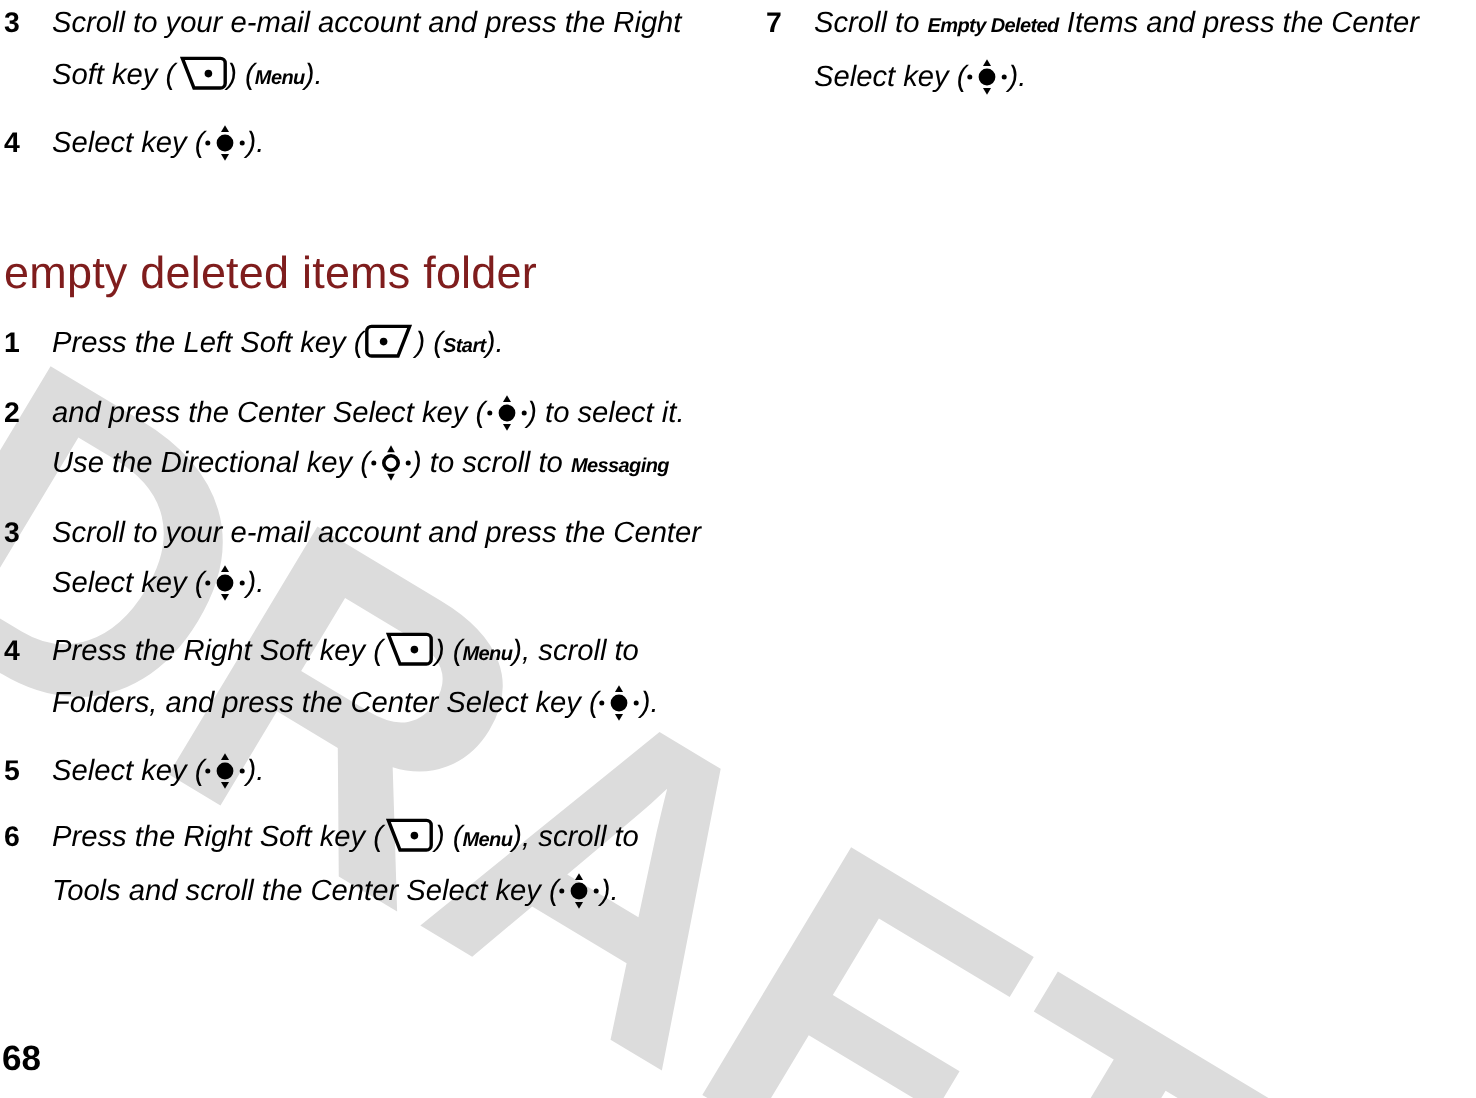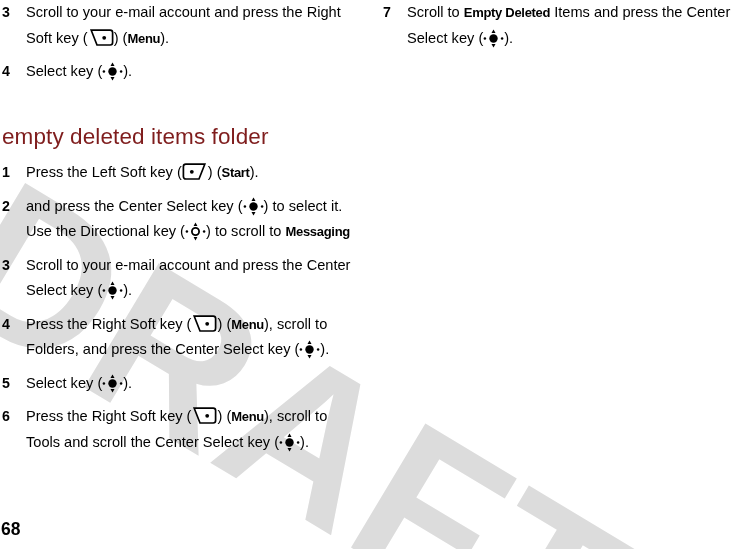--- a/index.html
+++ b/index.html
@@ -76,27 +76,27 @@
     top: 0;
     font-weight: bold;
     font-size: 14.2px;
     line-height: 25.5px;
   }
   .step-body {
     display: block;
     font-size: 14.6px;
     line-height: 25.5px;
   }
-  .step-line { display: block; white-space: nowrap; }
+  .step-line { display: block; white-space: nowrap; font-style: italic; }
 
   
   b.cond {
     font-family: "Liberation Sans Narrow", "Liberation Sans", sans-serif;
     font-weight: bold;
-    font-size: 13px;
+    font-size: 10px;
     letter-spacing: -0.3px;
   }
 
   
   .section-heading {
     margin: 0;
     padding: 0;
     font-weight: normal;
     font-size: 22.5px;
     line-height: 30px;

